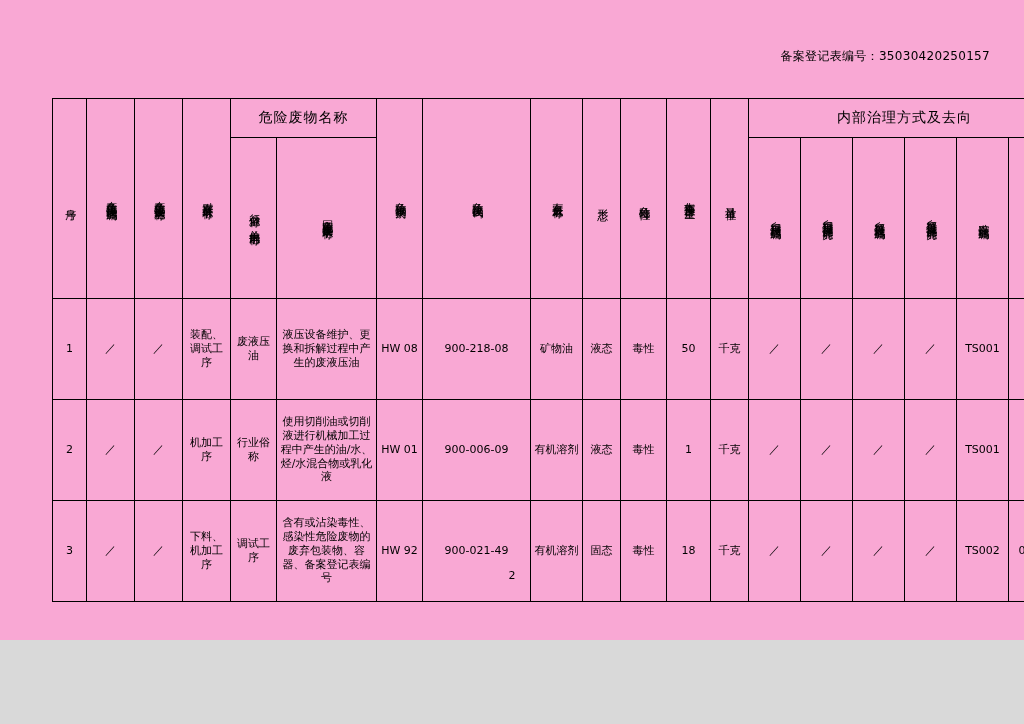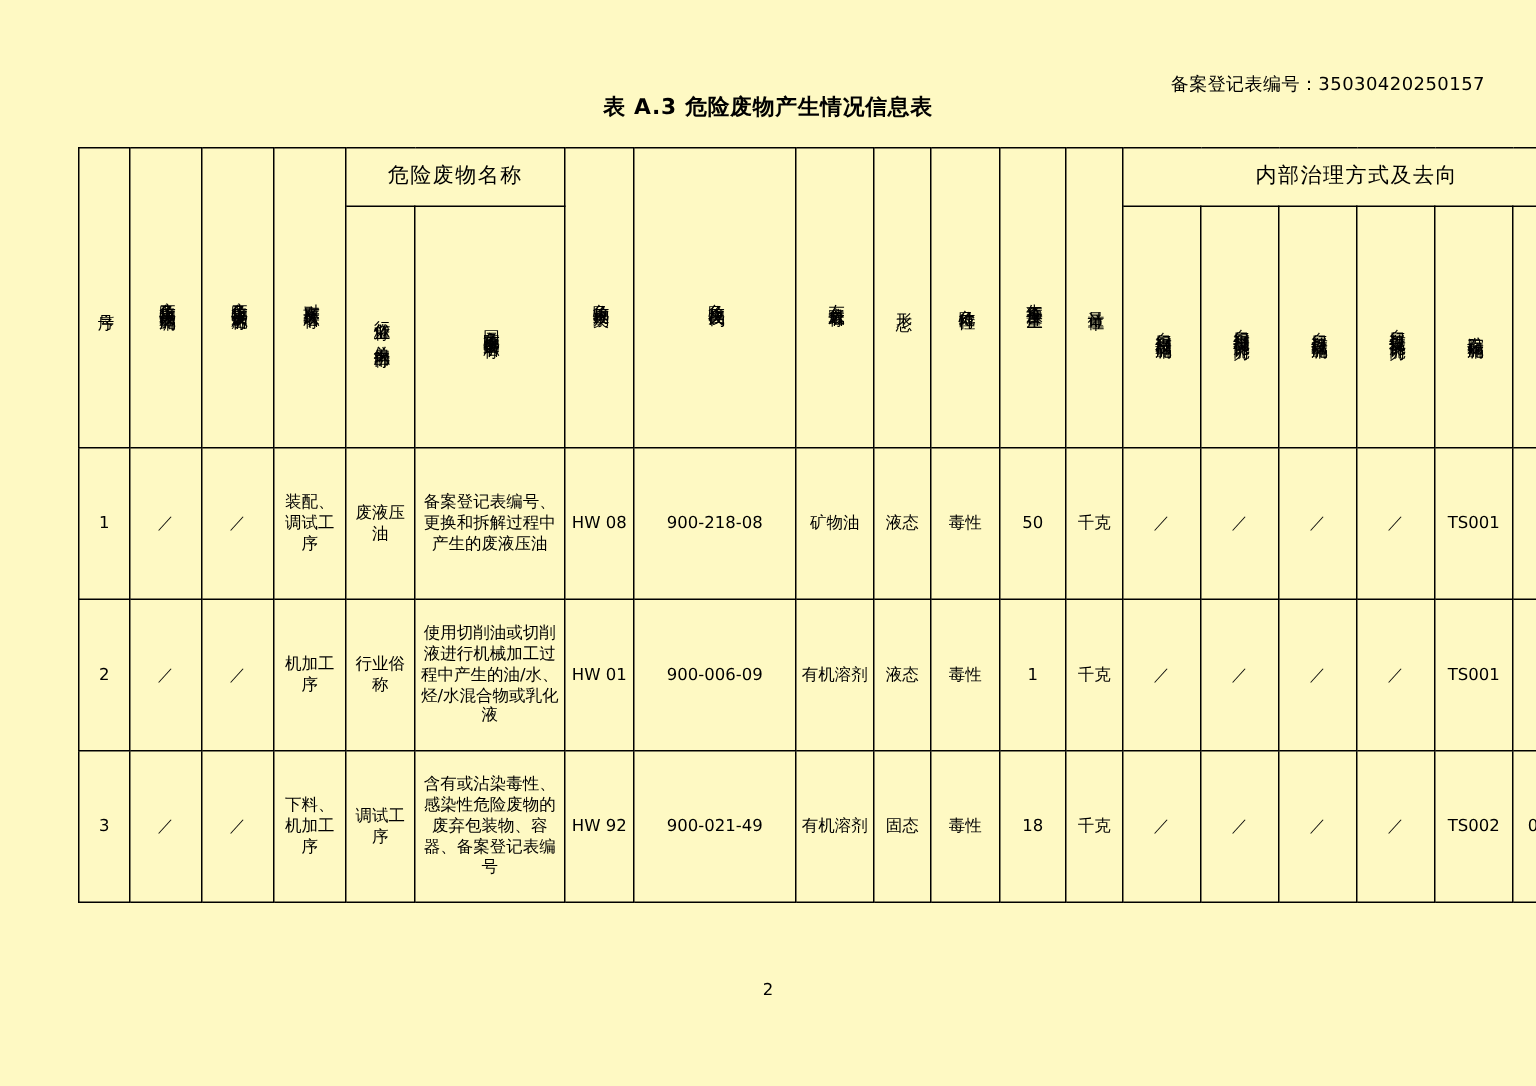--- a/index.html
+++ b/index.html
@@ -6,22 +6,22 @@
     margin: 0;
     padding: 0;
     background: #d9d9d9;
   }
   body {
     font-family: "DejaVu Sans", "Liberation Sans", sans-serif;
   }
   .page {
     position: relative;
     width: 1024px;
-    height: 724px;
-    background: #fef9c3;
+    height: 640px;
+    background: #f9a8d4;
     overflow: hidden;
     box-sizing: border-box;
   }
   .reg-no {
     position: absolute;
     top: 48px;
     right: 34px;
     font-size: 12px;
     color: #000;
     letter-spacing: 0.3px;
@@ -98,21 +98,20 @@
     color: #000;
   }
 </style>
 </head>
 <body>
 
 <div class="page">
 
   <div class="reg-no">备案登记表编号：35030420250157</div>
 
-  <div class="doc-title">表 A.3 危险废物产生情况信息表</div>
 
   <div class="table-wrap">
     <table class="main">
       <colgroup>
         <col style="width:34px">
         <col style="width:48px">
         <col style="width:48px">
         <col style="width:48px">
         <col style="width:46px">
         <col style="width:100px">
@@ -202,21 +201,21 @@
       </tr>
 
       <tr></tr>
 
       <tr class="body-row">
         <td>1</td>
         <td>／</td>
         <td>／</td>
         <td class="small-wrap">装配、调试工序</td>
         <td class="small-wrap">废液压油</td>
-        <td class="txt-left">备案登记表编号、更换和拆解过程中产生的废液压油</td>
+        <td class="txt-left">液压设备维护、更换和拆解过程中产生的废液压油</td>
         <td>HW 08</td>
         <td>900-218-08</td>
         <td>矿物油</td>
         <td>液态</td>
         <td>毒性</td>
         <td>50</td>
         <td>千克</td>
         <td>／</td>
         <td>／</td>
         <td>／</td>

